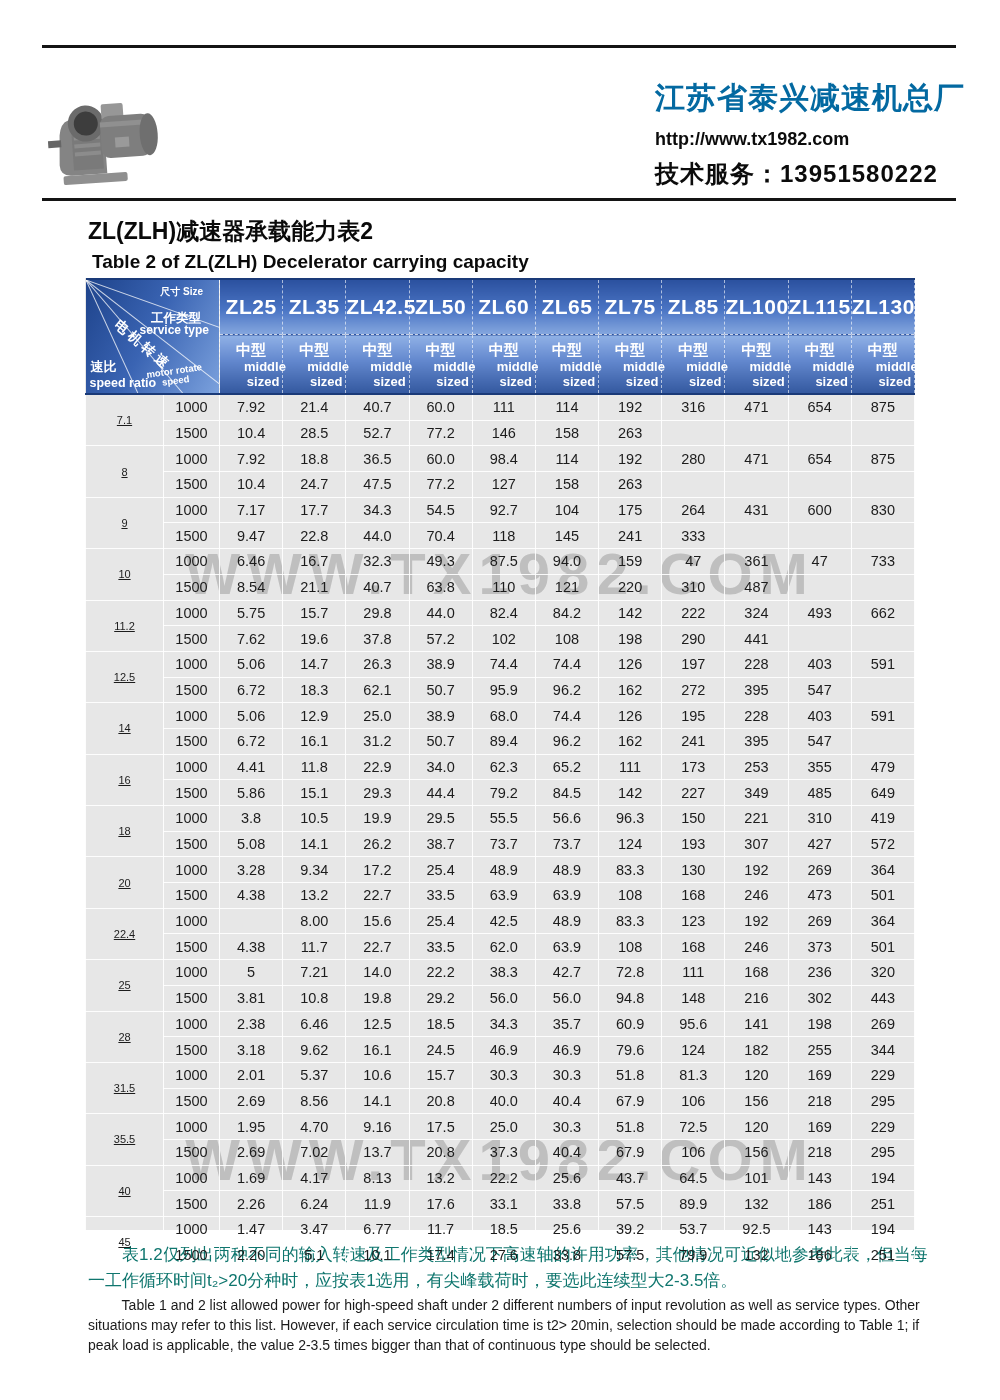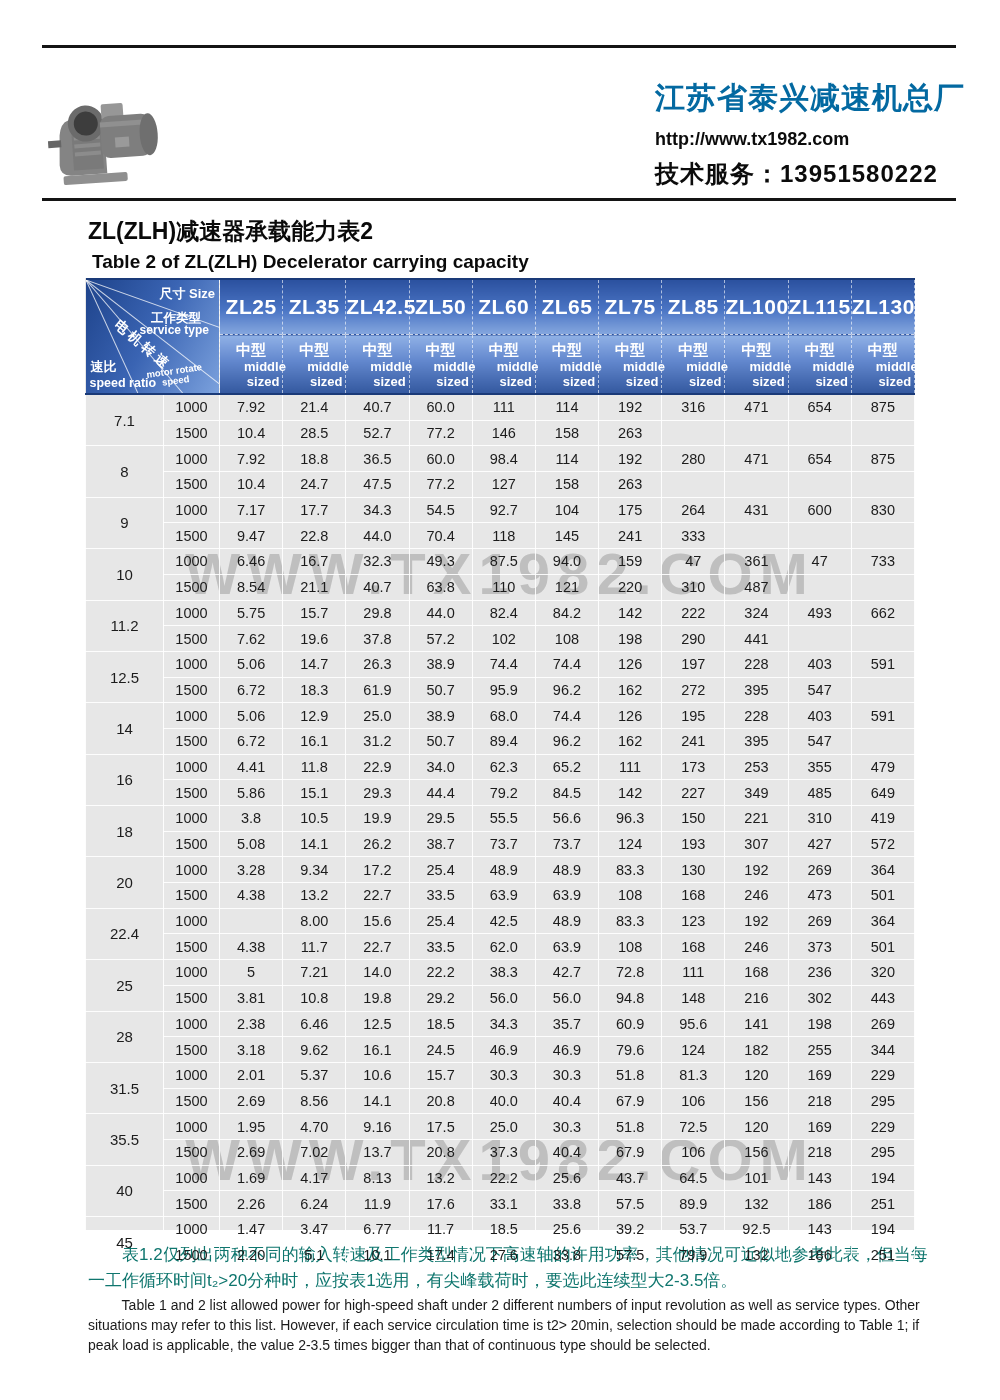--- a/index.html
+++ b/index.html
@@ -36,32 +36,32 @@
         background:linear-gradient(180deg,#90b1e6 0%,#6489cf 42%,#33589f 100%);
         border-top:1px dashed rgba(255,255,255,.75);border-right:1px dashed rgba(255,255,255,.6);
         border-bottom:2px solid #1a3a78;}
   th.sub .sub-cn{font-size:15px;font-weight:bold;line-height:19px;}
   th.sub .sub-en{font-size:13px;font-weight:bold;line-height:15px;padding-left:24px;}
   th.corner{position:relative;background:linear-gradient(118deg,#1e438b 0%,#3a64b3 48%,#7ba1dd 100%);
         border-top:2px solid #1a3a78;border-right:1px dashed rgba(255,255,255,.6);
         border-bottom:2px solid #1a3a78;padding:0;}
   .corner svg{position:absolute;left:0;top:0;width:100%;height:100%;}
   .corner span{position:absolute;color:#fff;font-weight:bold;white-space:nowrap;}
-  .c-size{top:5px;right:4px;font-size:13px;}
+  .c-size{top:5px;right:16px;font-size:10px;}
   .c-service-cn{top:30px;right:18px;font-size:12.5px;}
   .c-service-en{top:43px;right:10px;font-size:12px;}
   .c-motor{left:36px;top:36px;font-size:13.5px;letter-spacing:4px;transform:rotate(40deg);transform-origin:left top;}
   .c-motor-en{right:16px;bottom:6px;width:56px;font-size:9.5px;line-height:1.1;text-align:center;
               white-space:normal !important;transform:rotate(-8deg);font-weight:bold;}
   .c-ratio-cn{left:5px;bottom:17px;font-size:13px;}
   .c-ratio-en{left:4px;bottom:3px;font-size:12.5px;}
 
   tbody td{height:24.7px;background:transparent;border:1px solid rgba(255,255,255,.9);
            text-align:center;font-size:14.5px;color:#1c1c1c;padding:0;}
-  td.ratio{font-size:15px;}
+  td.ratio{font-size:11px;text-decoration:underline;}
   td.rpm{font-size:14.5px;}
 
   
   .foot-cn{position:absolute;left:88px;top:1242px;width:846px;margin:0;font-size:17px;
            line-height:1.52;color:#0f766e;text-indent:2em;}
   .foot-en{position:absolute;left:88px;top:1296px;width:850px;margin:0;font-size:14px;
            line-height:1.42;color:#1b1b1b;text-indent:2.4em;}
 </style>
 </head>
 <body>
@@ -355,21 +355,21 @@
             <td>126</td>
             <td>197</td>
             <td>228</td>
             <td>403</td>
             <td>591</td>
           </tr>
           <tr>
             <td class="rpm">1500</td>
             <td>6.72</td>
             <td>18.3</td>
-            <td>61.9</td>
+            <td>62.1</td>
             <td>50.7</td>
             <td>95.9</td>
             <td>96.2</td>
             <td>162</td>
             <td>272</td>
             <td>395</td>
             <td>547</td>
             <td></td>
           </tr>
           <tr>

